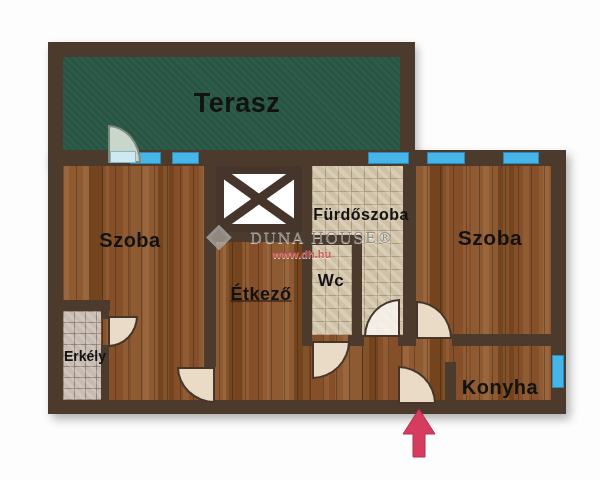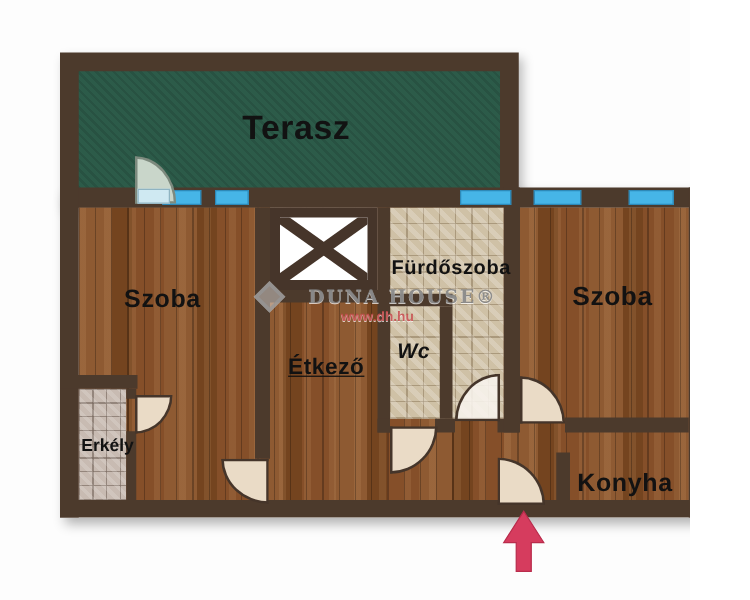--- a/index.html
+++ b/index.html
@@ -1,16 +1,16 @@
 <!DOCTYPE html>
 <html><head>
 <meta charset="utf-8">
 <style>
   html,body{margin:0;padding:0;background:#ffffff;}
-  #plan{position:relative;width:552px;height:480px;background:#fdfdfd;overflow:hidden;
+  #plan{position:relative;width:600px;height:480px;background:#fdfdfd;overflow:hidden;
         font-family:"Liberation Sans",sans-serif;}
   .abs{position:absolute;}
   
   .wall{background:#4c3a2c;}
   .shadow-main{box-shadow:4px 5px 9px rgba(0,0,0,.30);background:transparent;}
   .terrace-wall{background:#4c3a2c;box-shadow:3px 4px 8px rgba(0,0,0,.25);}
   .terrace-green{background-color:#2c5b49;
     background-image:repeating-linear-gradient(45deg,rgba(0,0,0,.10) 0 2px,transparent 2px 5px);}
   .wood{background-color:#84522c;
     background-image:
@@ -40,27 +40,27 @@
   
   .xbox{background:#ffffff;border:8px solid #46352a;box-sizing:border-box;}
   
   .lbl{color:#121212;font-weight:bold;white-space:nowrap;
        transform:translate(-50%,-50%);letter-spacing:.5px;}
   .lbl-terasz{font-size:27px;}
   .lbl-szoba{font-size:20px;}
   .lbl-szoba2{font-size:21px;}
   .lbl-etkezo{font-size:18px;}
   .lbl-furdo{font-size:16px;margin-top:15px;}
-  .lbl-wc{font-size:17px;font-style:italic;}
+  .lbl-wc{font-size:17px;}
   .lbl-erkely{font-size:14px;letter-spacing:0;}
   .lbl-konyha{font-size:20px;}
   
   .wm{display:flex;flex-direction:column;align-items:center;transform:translate(-50%,-50%);
       pointer-events:none;}
-  .wm-row{display:flex;align-items:flex-start;gap:22px;font-weight:bold;}
+  .wm-row{display:flex;align-items:flex-start;gap:22px;}
   .wm-diamond{width:12px;height:12px;transform:rotate(45deg);
       border:3px solid rgba(150,150,150,.75);background:rgba(255,255,255,.4);}
   .wm-brand{font-family:"DejaVu Serif",serif;font-size:15px;letter-spacing:1.5px;
       color:rgba(125,125,125,.85);text-shadow:0 1px 0 rgba(255,255,255,.7);white-space:nowrap;}
   .wm-url{font-size:11px;font-weight:bold;color:rgba(195,70,70,.85);
       text-shadow:0 1px 0 rgba(255,255,255,.7);margin-top:1px;}
 </style>
 </head>
 <body>
 
@@ -117,21 +117,21 @@
   <div class="abs door glassy tl" style="left:364px;top:299px;width:36px;height:38px;"></div>
   <div class="abs door tr" style="left:416px;top:301px;width:36px;height:38px;"></div>
   <div class="abs door tr" style="left:398px;top:366px;width:38px;height:38px;"></div>
 
   <div class="abs lbl lbl-terasz" style="left:237px;top:103px;">Terasz</div>
   <div class="abs lbl lbl-szoba" style="left:130px;top:240px;">Szoba</div>
   <div class="abs lbl lbl-etkezo" style="left:261px;top:294px;text-decoration:underline;">Étkező</div>
   <div class="abs lbl lbl-furdo" style="left:361px;top:200px;">Fürdőszoba</div>
   <div class="abs lbl lbl-wc" style="left:331px;top:281px;">Wc</div>
   <div class="abs lbl lbl-szoba2" style="left:490px;top:238px;">Szoba</div>
-  <div class="abs lbl lbl-erkely" style="left:70px;top:356px;padding-left:32px;">Erkély</div>
+  <div class="abs lbl lbl-erkely" style="left:85px;top:356px;">Erkély</div>
   <div class="abs lbl lbl-konyha" style="left:500px;top:387px;">Konyha</div>
 
   <div class="abs wm" style="left:302px;top:244px;">
     <div class="wm-row">
       <div class="wm-diamond"></div>
       <div class="wm-brand">DUNA HOUSE®</div>
     </div>
     <div class="wm-url">www.dh.hu</div>
   </div>
 

